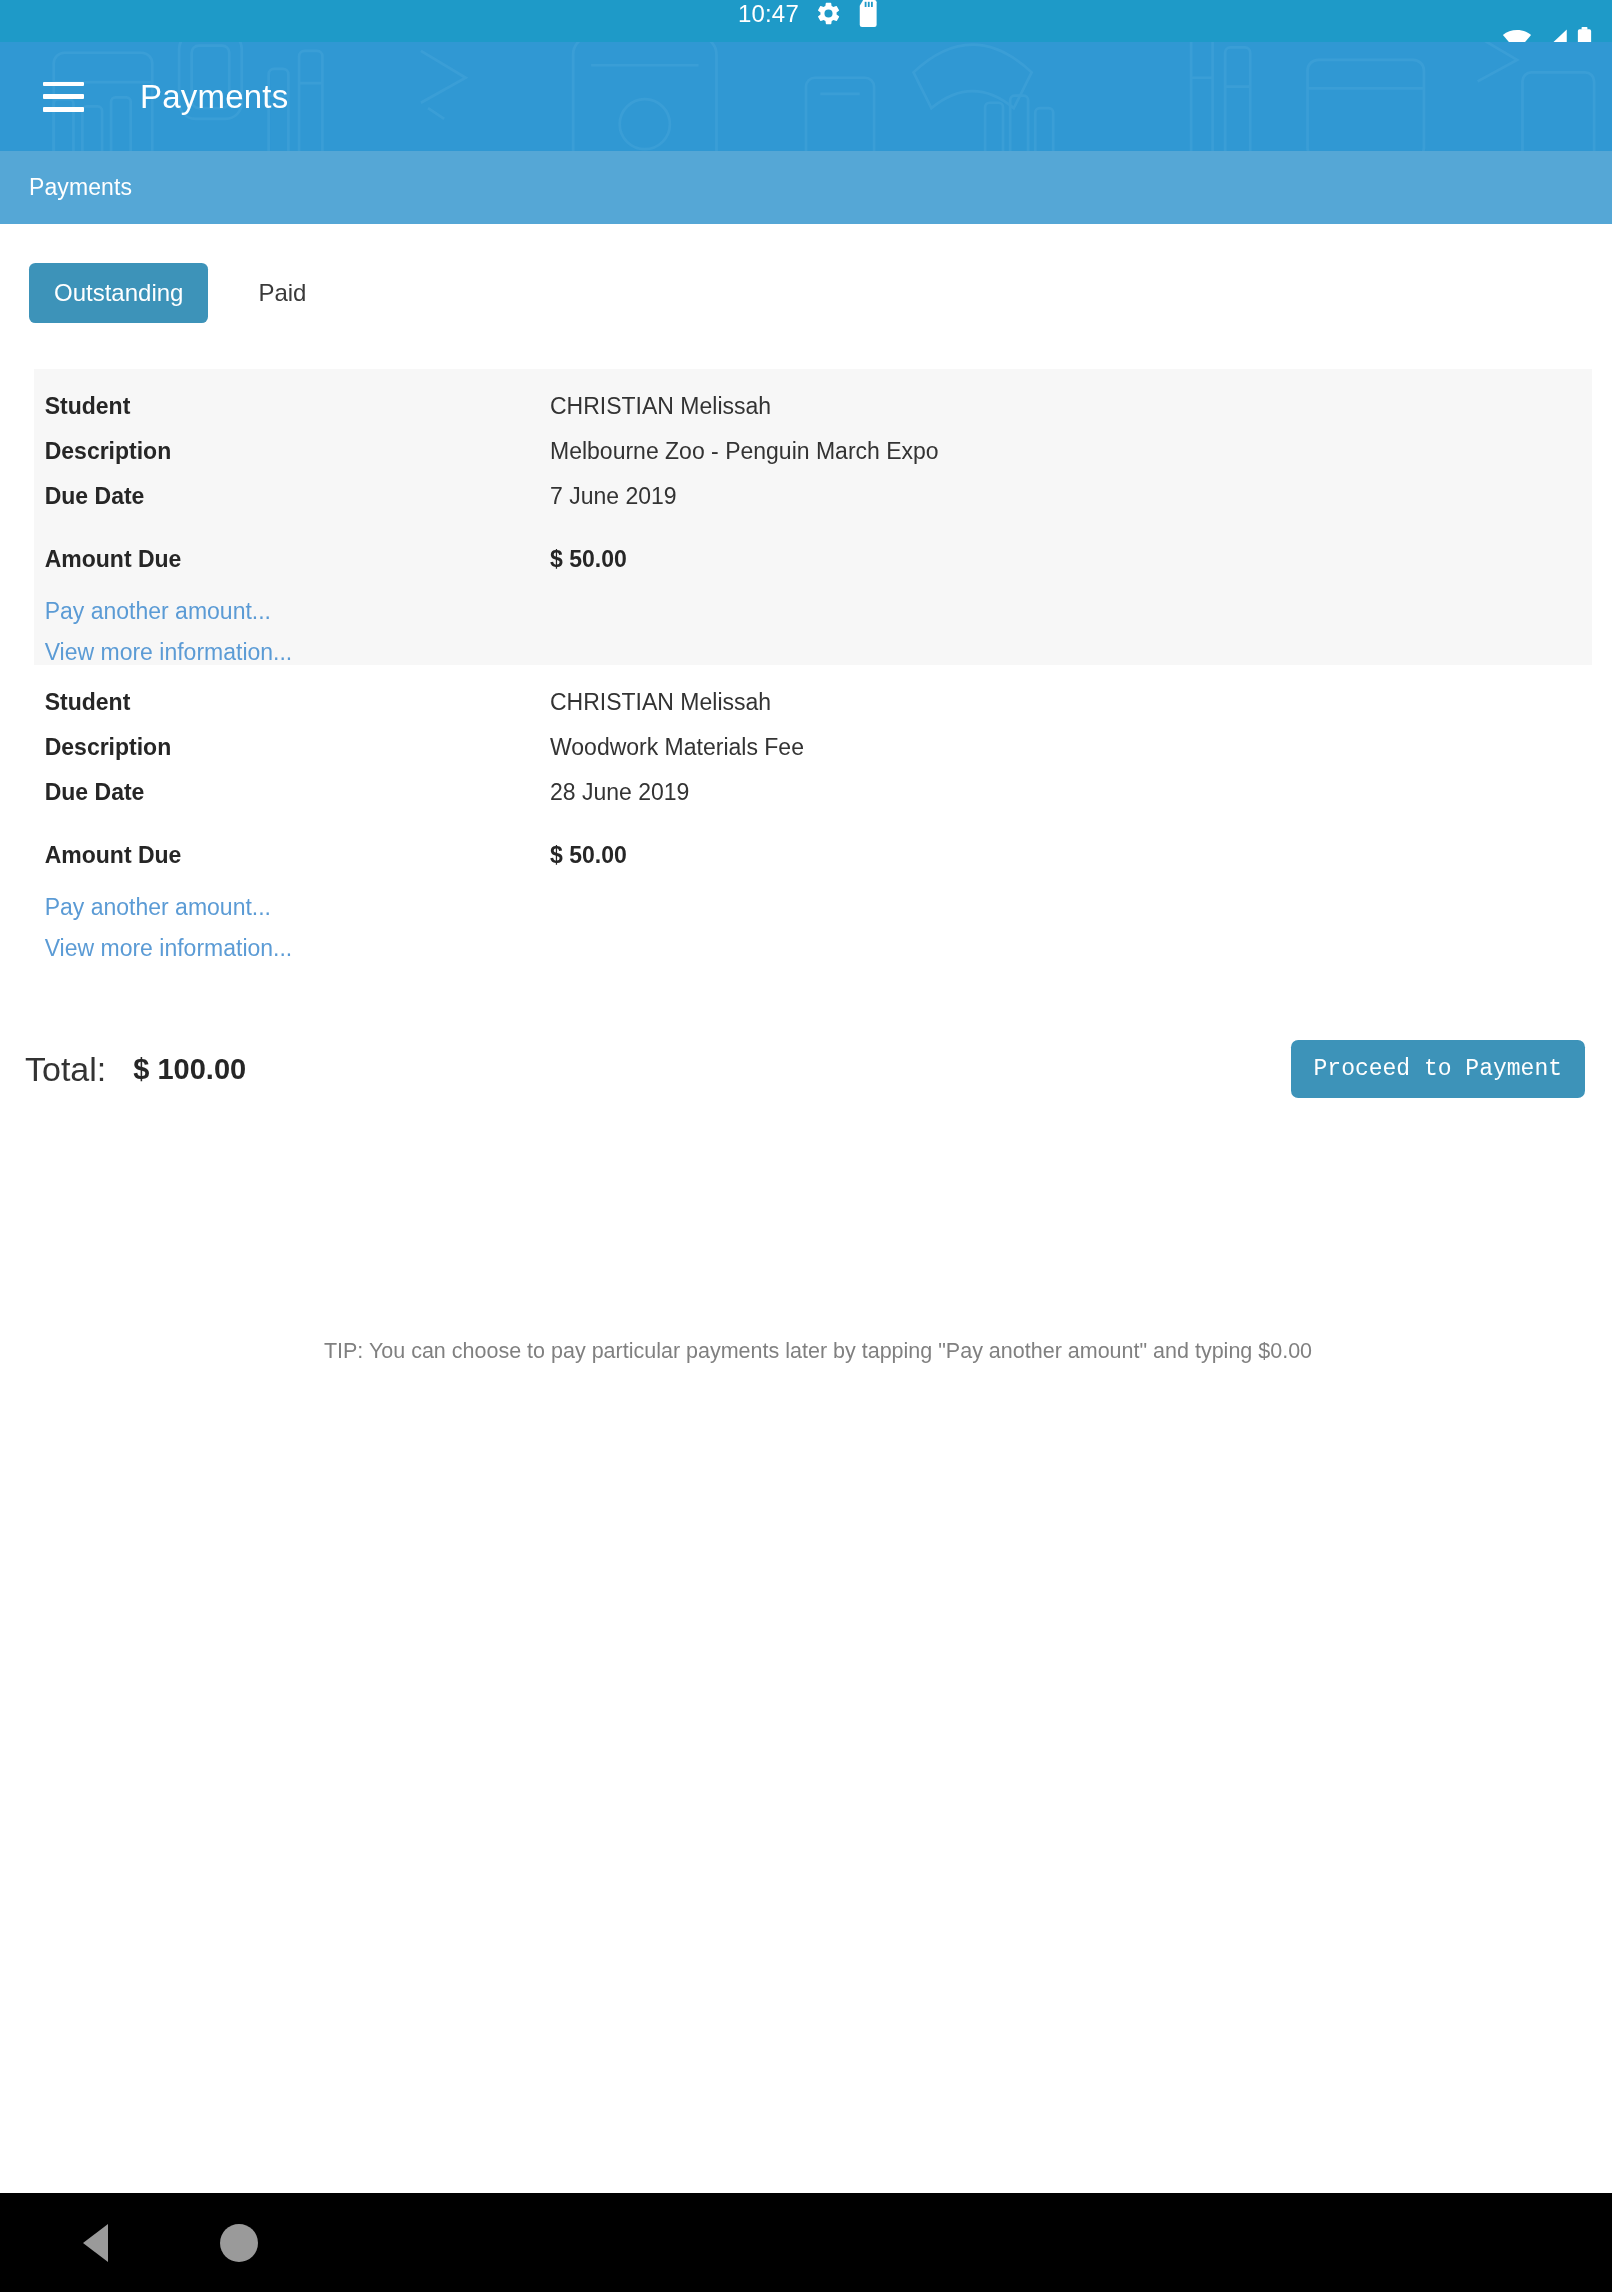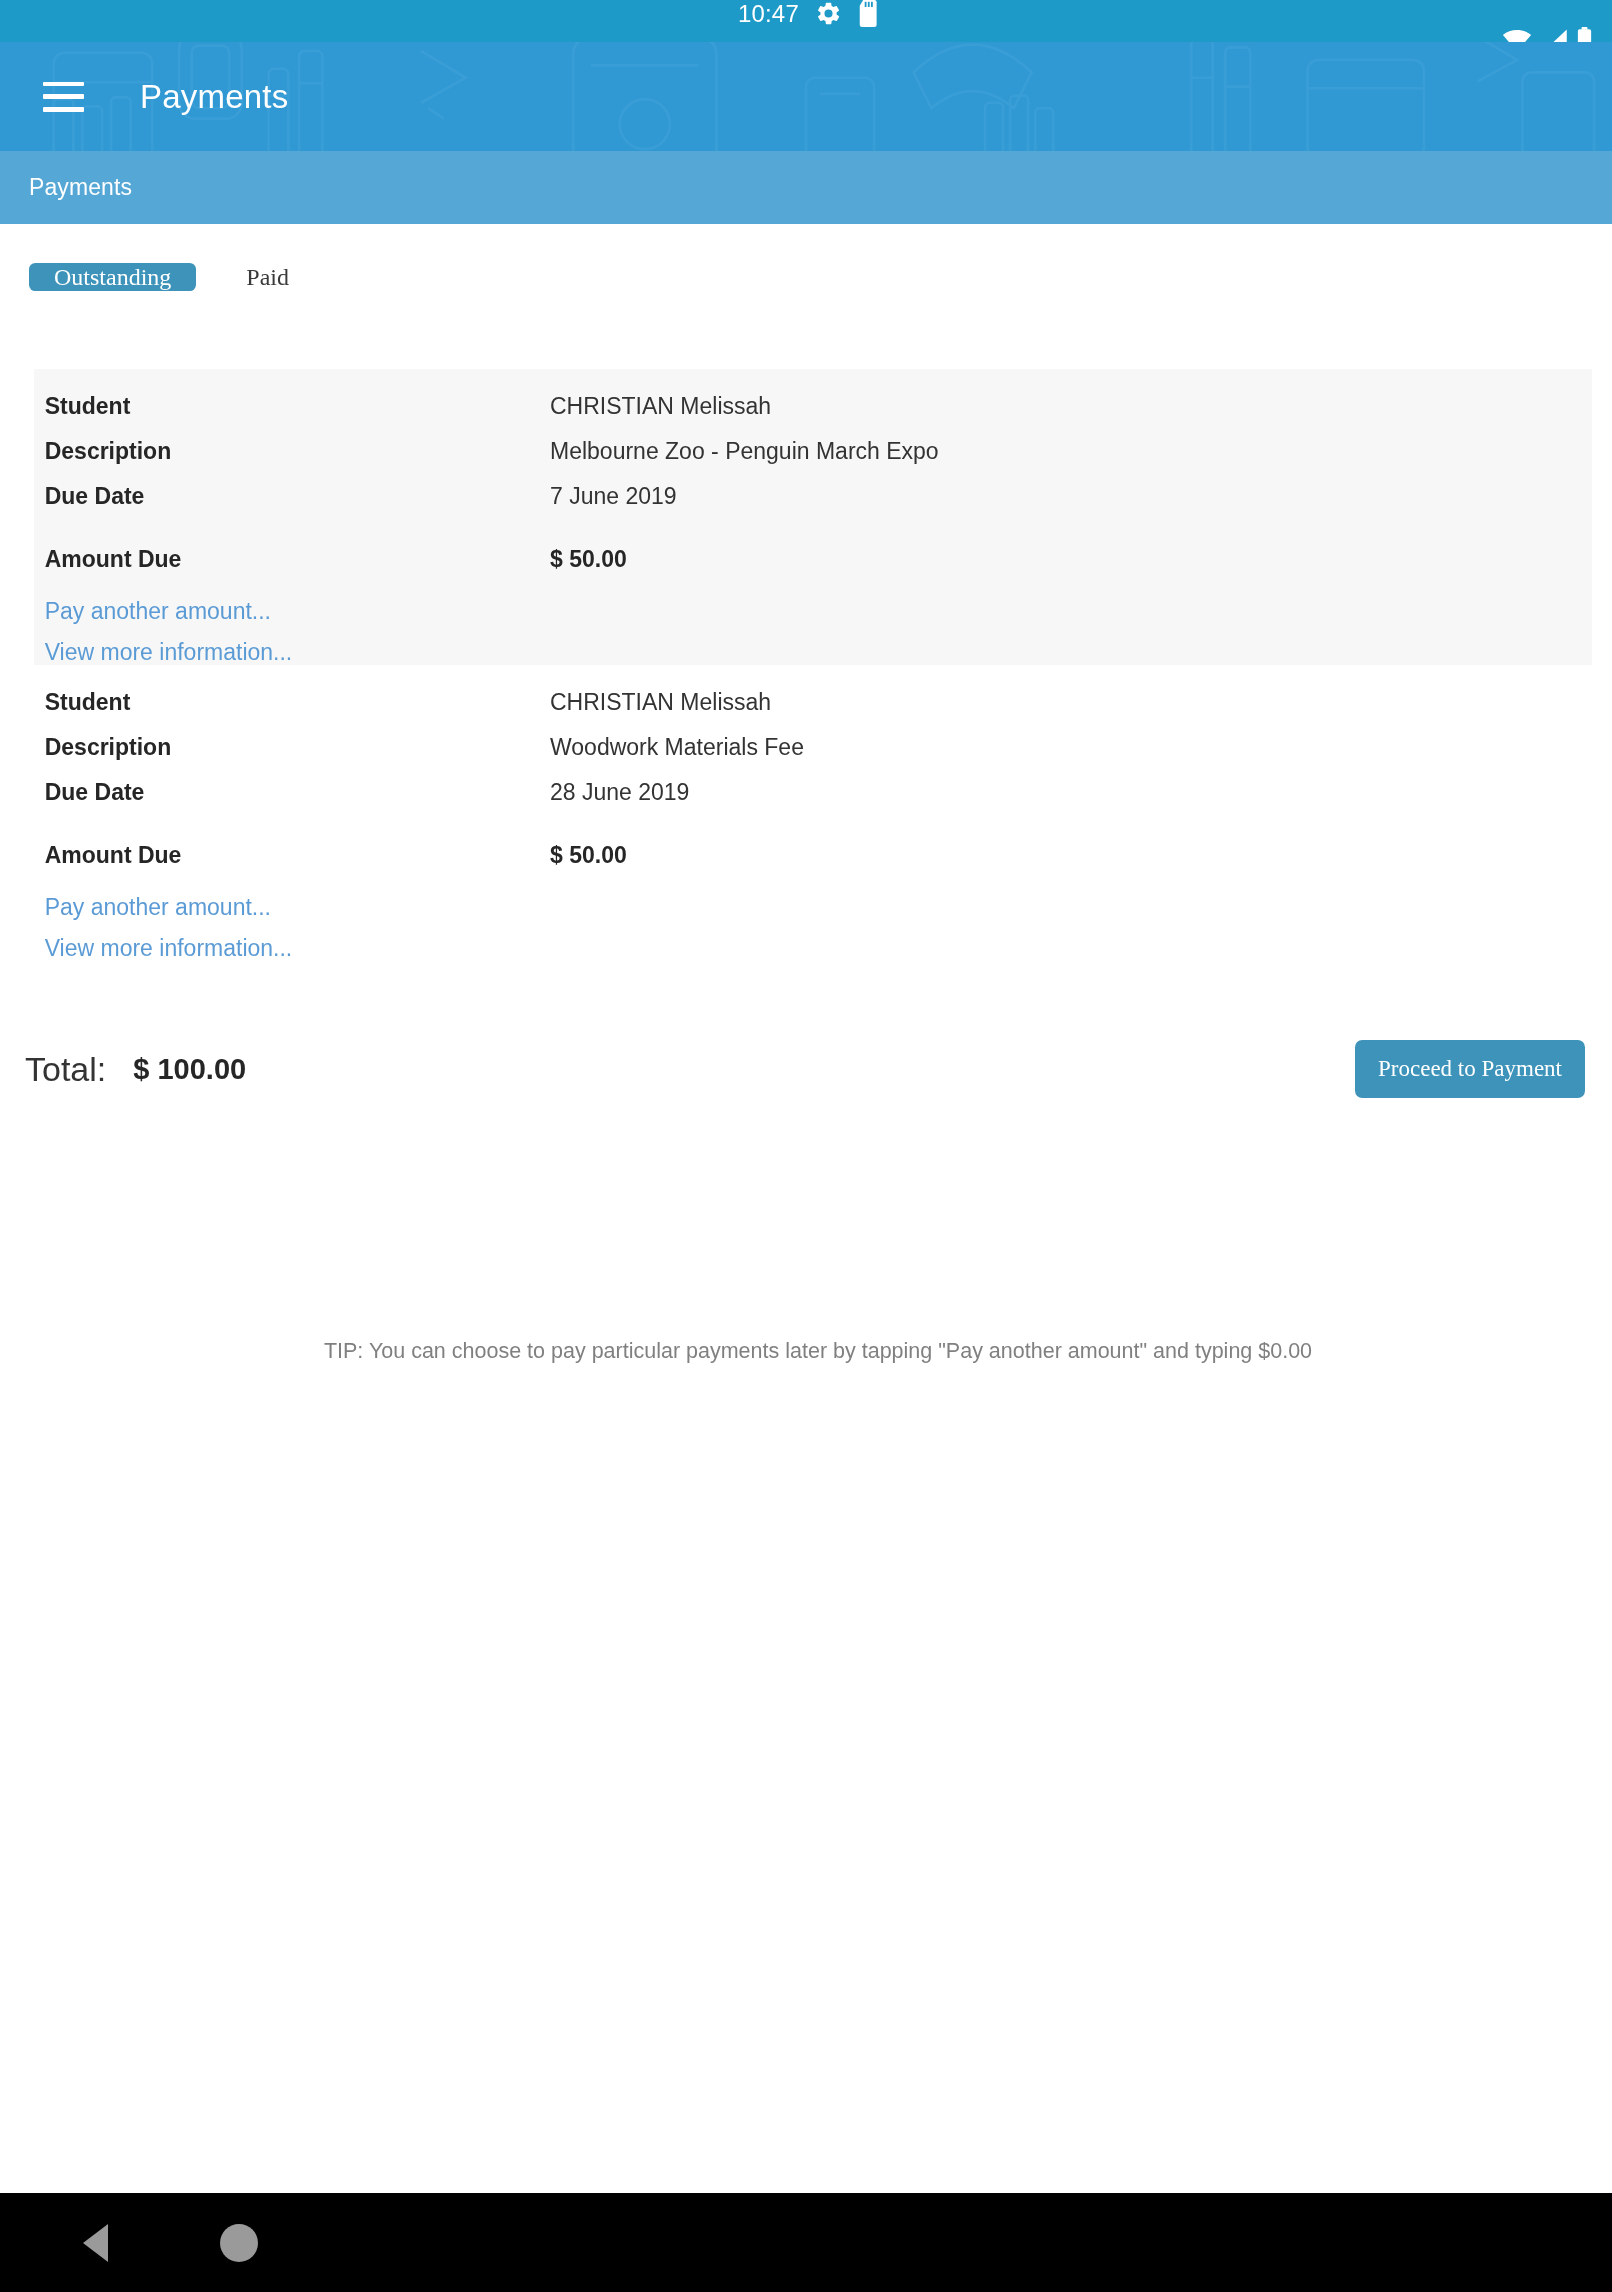--- a/index.html
+++ b/index.html
@@ -127,25 +127,24 @@
   
   .tabs {
     position: absolute;
     top: 39px; left: 29px;
     display: flex;
     align-items: center;
   }
   .tab {
     font-size: 24px;
     line-height: 1;
-    padding: 2px 25px;
+    padding: 18px 25px;
     border-radius: 6.3px;
     white-space: nowrap;
     cursor: pointer;
-    font-family: Liberation Serif, serif;
   }
   .tab.active {
     background: #3D93B9;
     color: #ffffff;
   }
   .tab.inactive {
     color: #3a3a3a;
     background: transparent;
     margin-left: 25px;
   }
@@ -219,21 +218,21 @@
   .proceed-btn {
     margin-left: auto;
     margin-right: 27px;
     background: #3D93B9;
     color: #ffffff;
     font-size: 23px;
     border: none;
     border-radius: 7.2px;
     padding: 16px 23px;
     cursor: pointer;
-    font-family: Liberation Serif, serif;
+    font-family: Liberation Mono, monospace;
     white-space: nowrap;
   }
 
   .tip {
     position: absolute;
     left: 12px;
     width: 1612px;
     text-align: center;
     font-size: 21.5px;
     color: #808080;

